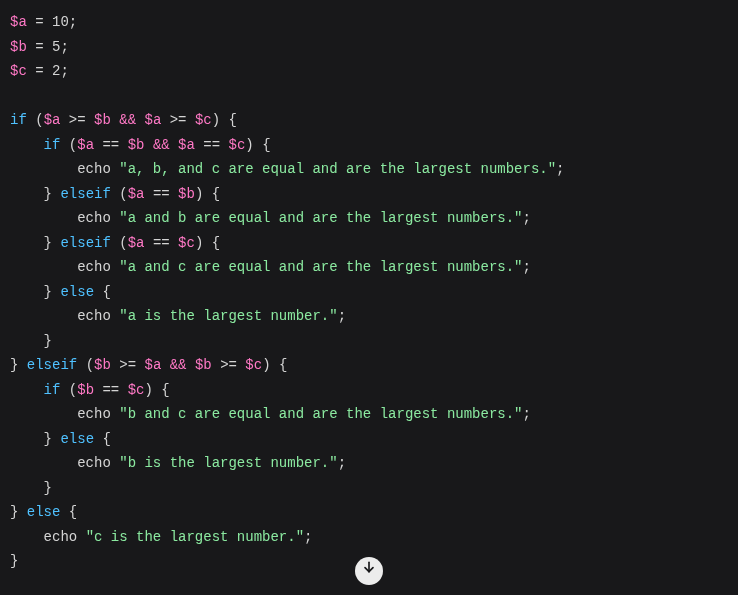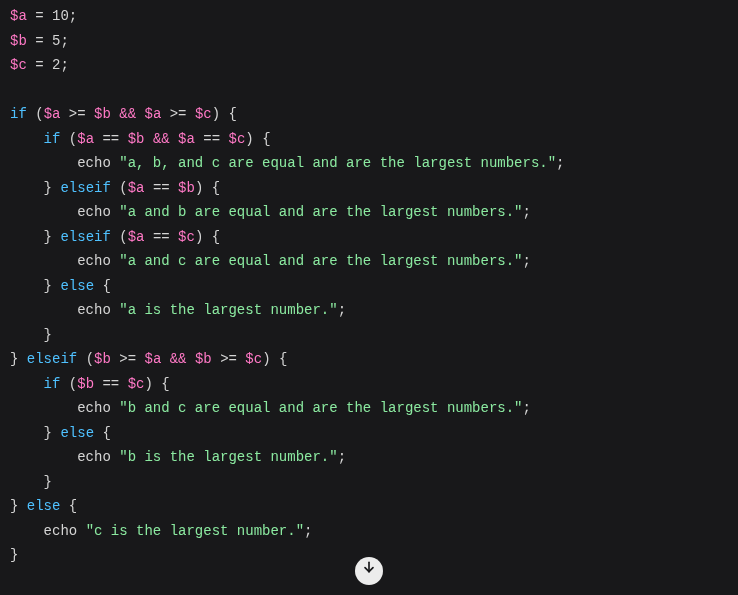--- a/index.html
+++ b/index.html
@@ -8,21 +8,21 @@
       color: #d4d4d4;
       font-family: 'Consolas', 'Monaco', 'Courier New', monospace;
       font-size: 14px;
       line-height: 24.5px;
       padding: 4px 10px;
       width: 738px;
       height: 595px;
       position: relative;
       overflow: hidden;
     }
-    .code-container { white-space: pre; }
+    .code-container { white-space: pre; margin-top: 6px; }
     .var { color: #ff79c6; }
     .op { color: #d4d4d4; }
     .num { color: #d4d4d4; }
     .punc { color: #d4d4d4; }
     .kw { color: #4fc1ff; }
     .logic { color: #ff79c6; }
     .fn { color: #d4d4d4; }
     .str { color: #8be9a0; }
     .paren { color: #d4d4d4; }
     .brace { color: #d4d4d4; }

